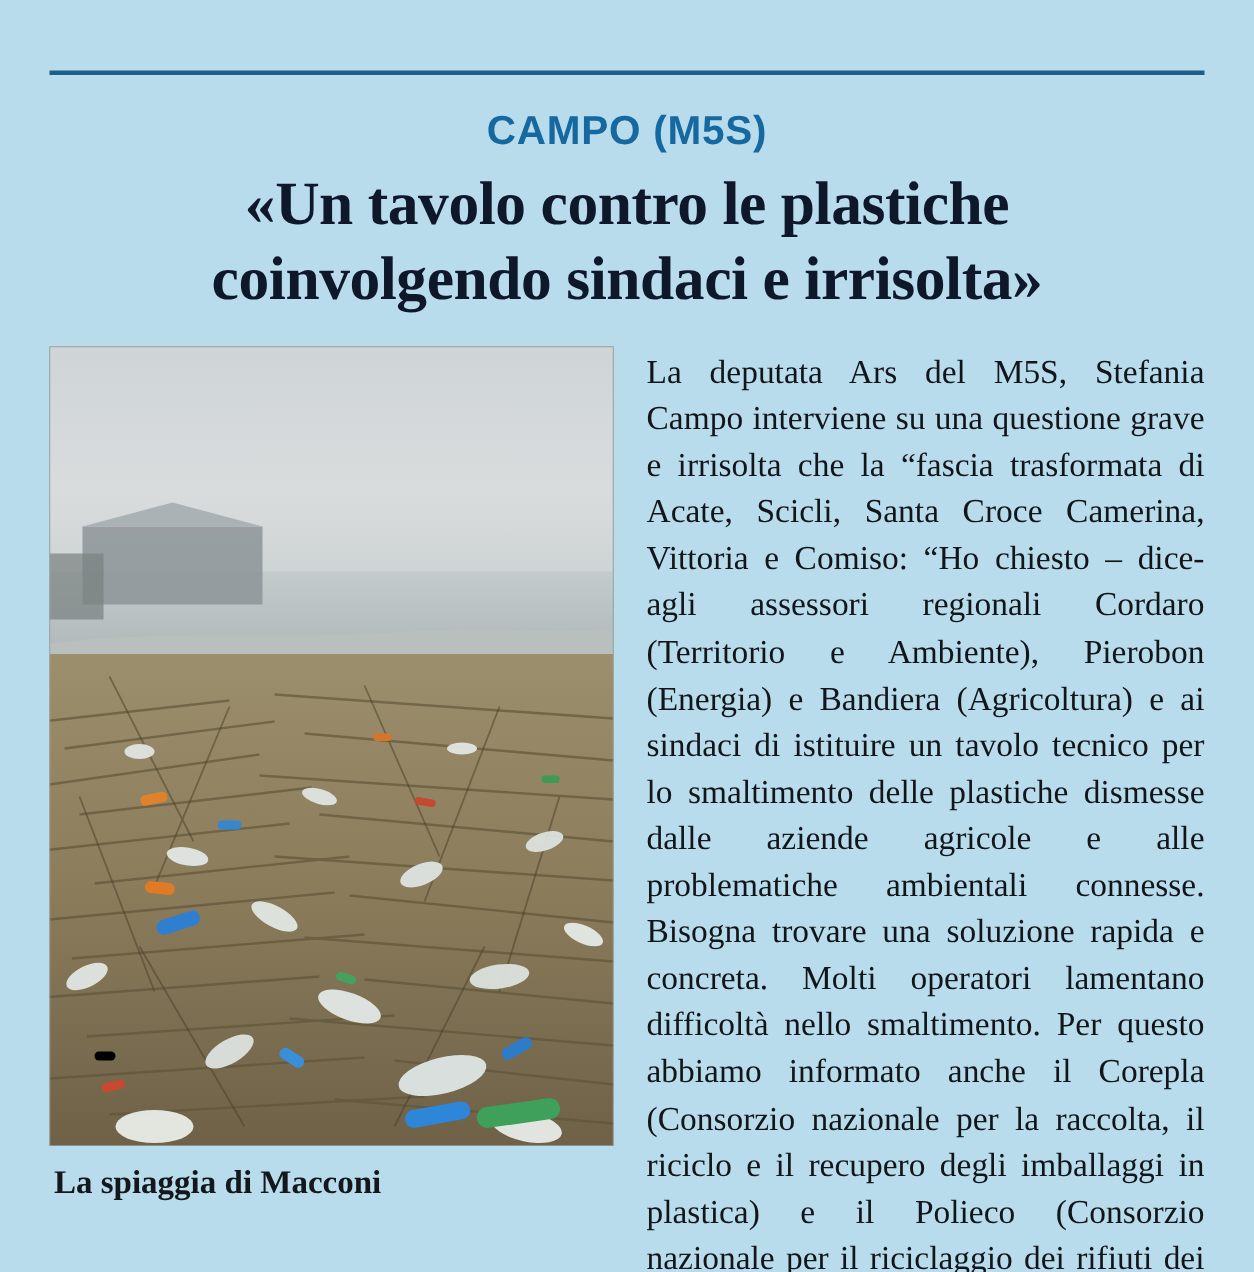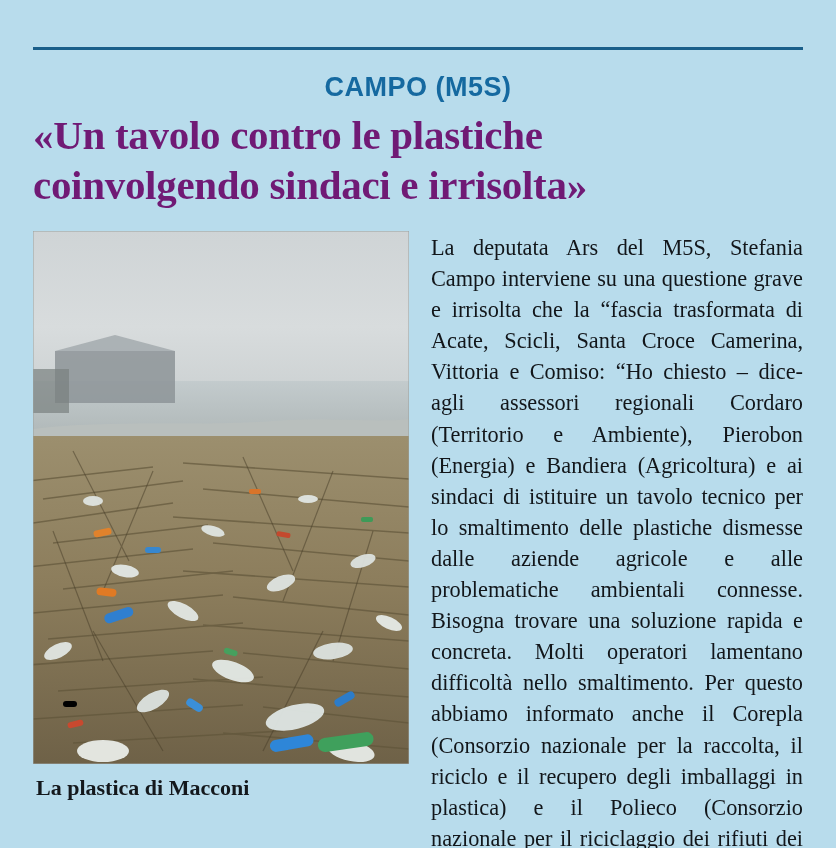--- a/index.html
+++ b/index.html
@@ -38,21 +38,22 @@
     font-family: "Liberation Sans", sans-serif;
     font-weight: bold;
     font-size: 27px;
     letter-spacing: 0.5px;
   }
   .headline {
     position: absolute;
     left: 33px;
     top: 110px;
     width: 770px;
-    color: #701a75;
+    text-align: center;
+    color: #0f172a;
     font-family: "Liberation Serif", serif;
     font-weight: bold;
     font-size: 41px;
     line-height: 1.22;
     letter-spacing: -0.3px;
   }
   .headline .line2 {
     display: block;
   }
   .photo {
@@ -202,17 +203,17 @@
         <rect x="328" y="286" width="12" height="5" rx="2" fill="#3f9a58"></rect>
         <rect x="30" y="470" width="14" height="6" rx="3" fill="#cf4churn"></rect>
         <rect x="34" y="492" width="16" height="6" rx="3" fill="#c8492f" transform="rotate(-14 34 492)"></rect>
         <rect x="244" y="300" width="14" height="5" rx="2" fill="#c4492e" transform="rotate(10 244 300)"></rect>
       </g>
 
       <rect x="0" y="0" width="376" height="533" fill="none" stroke="#9aa19f" stroke-width="1"></rect>
     </svg>
   </div>
 
-  <div class="caption">La plastica di Macconi</div>
+  <div class="caption">La spiaggia di Macconi</div>
 
   <div class="body-col">La deputata Ars del M5S, Stefania Campo interviene su una questione grave e irrisolta che la “fascia trasformata di Acate, Scicli, Santa Croce Camerina, Vittoria e Comiso: “Ho chiesto – dice- agli assessori regionali Cordaro (Territorio e Ambiente), Pierobon (Energia) e Bandiera (Agricoltura) e ai sindaci di istituire un tavolo tecnico per lo smaltimento delle plastiche dismesse dalle aziende agricole e alle problematiche ambientali connesse. Bisogna trovare una soluzione rapida e concreta. Molti operatori lamentano difficoltà nello smaltimento. Per questo abbiamo informato anche il Corepla (Consorzio nazionale per la raccolta, il riciclo e il recupero degli imballaggi in plastica) e il Polieco (Consorzio nazionale per il riciclaggio dei rifiuti dei beni a base di polietilene)”.</div>
 
 </div>
 
 </body></html>

